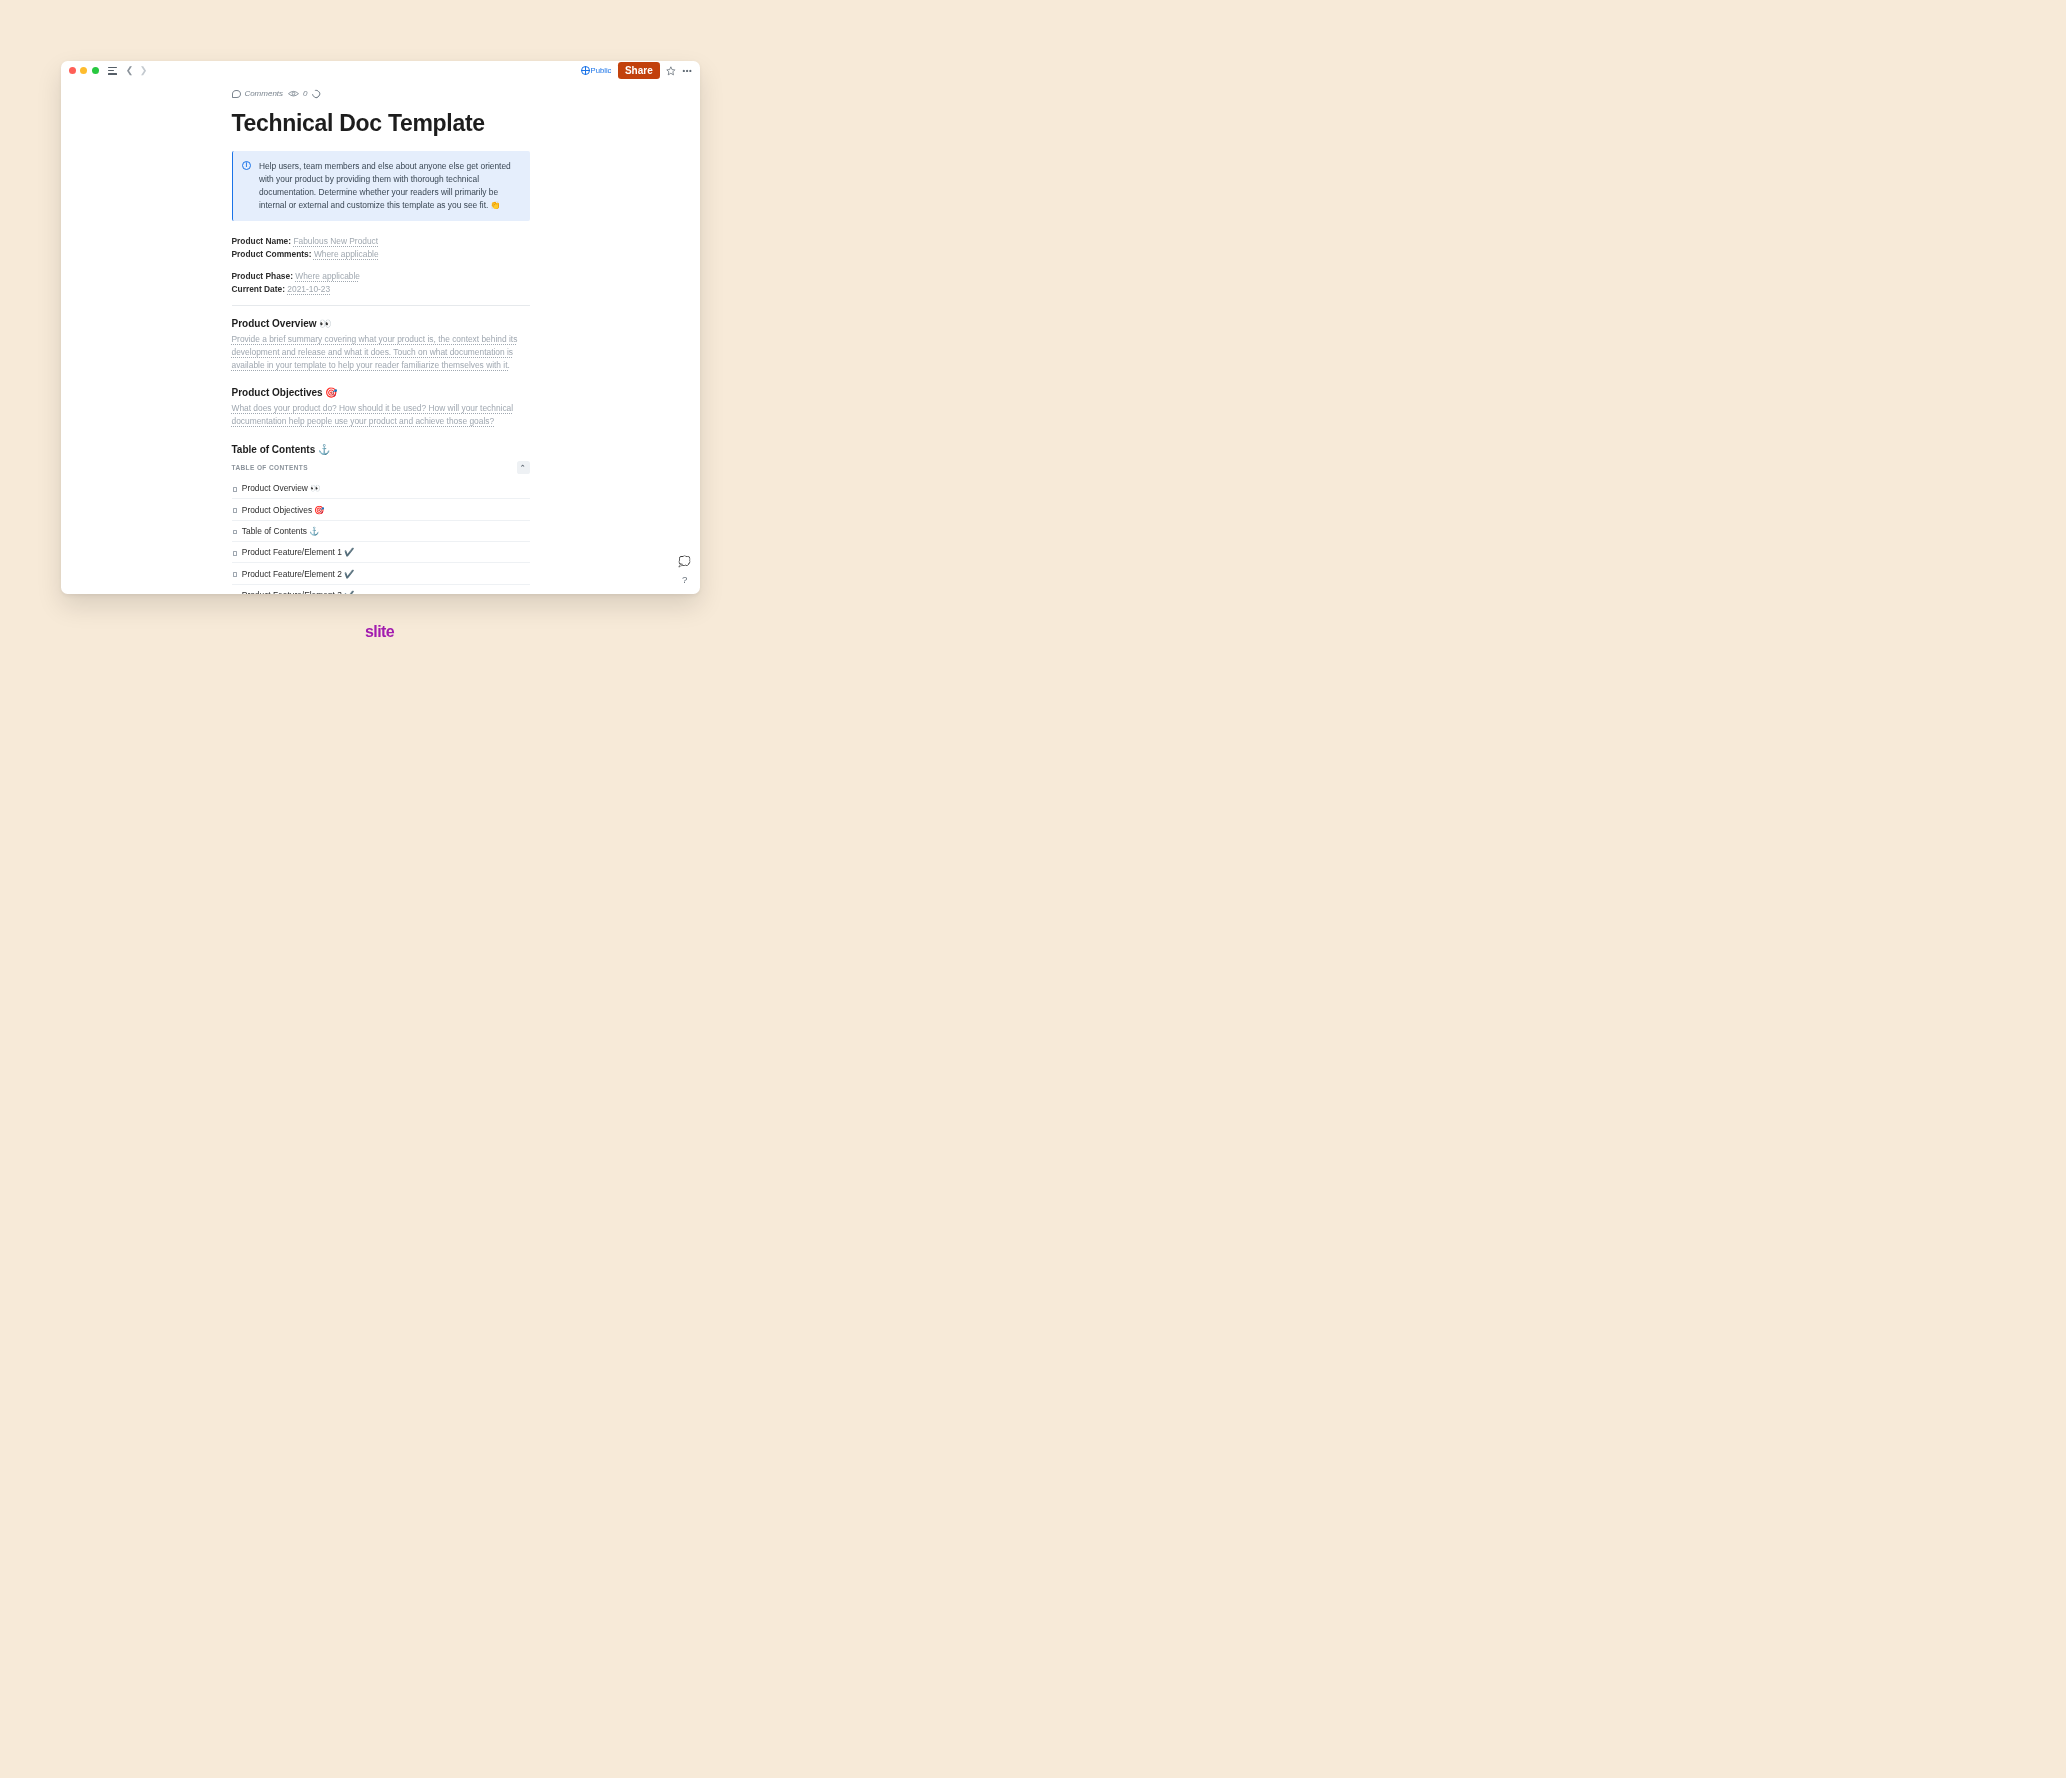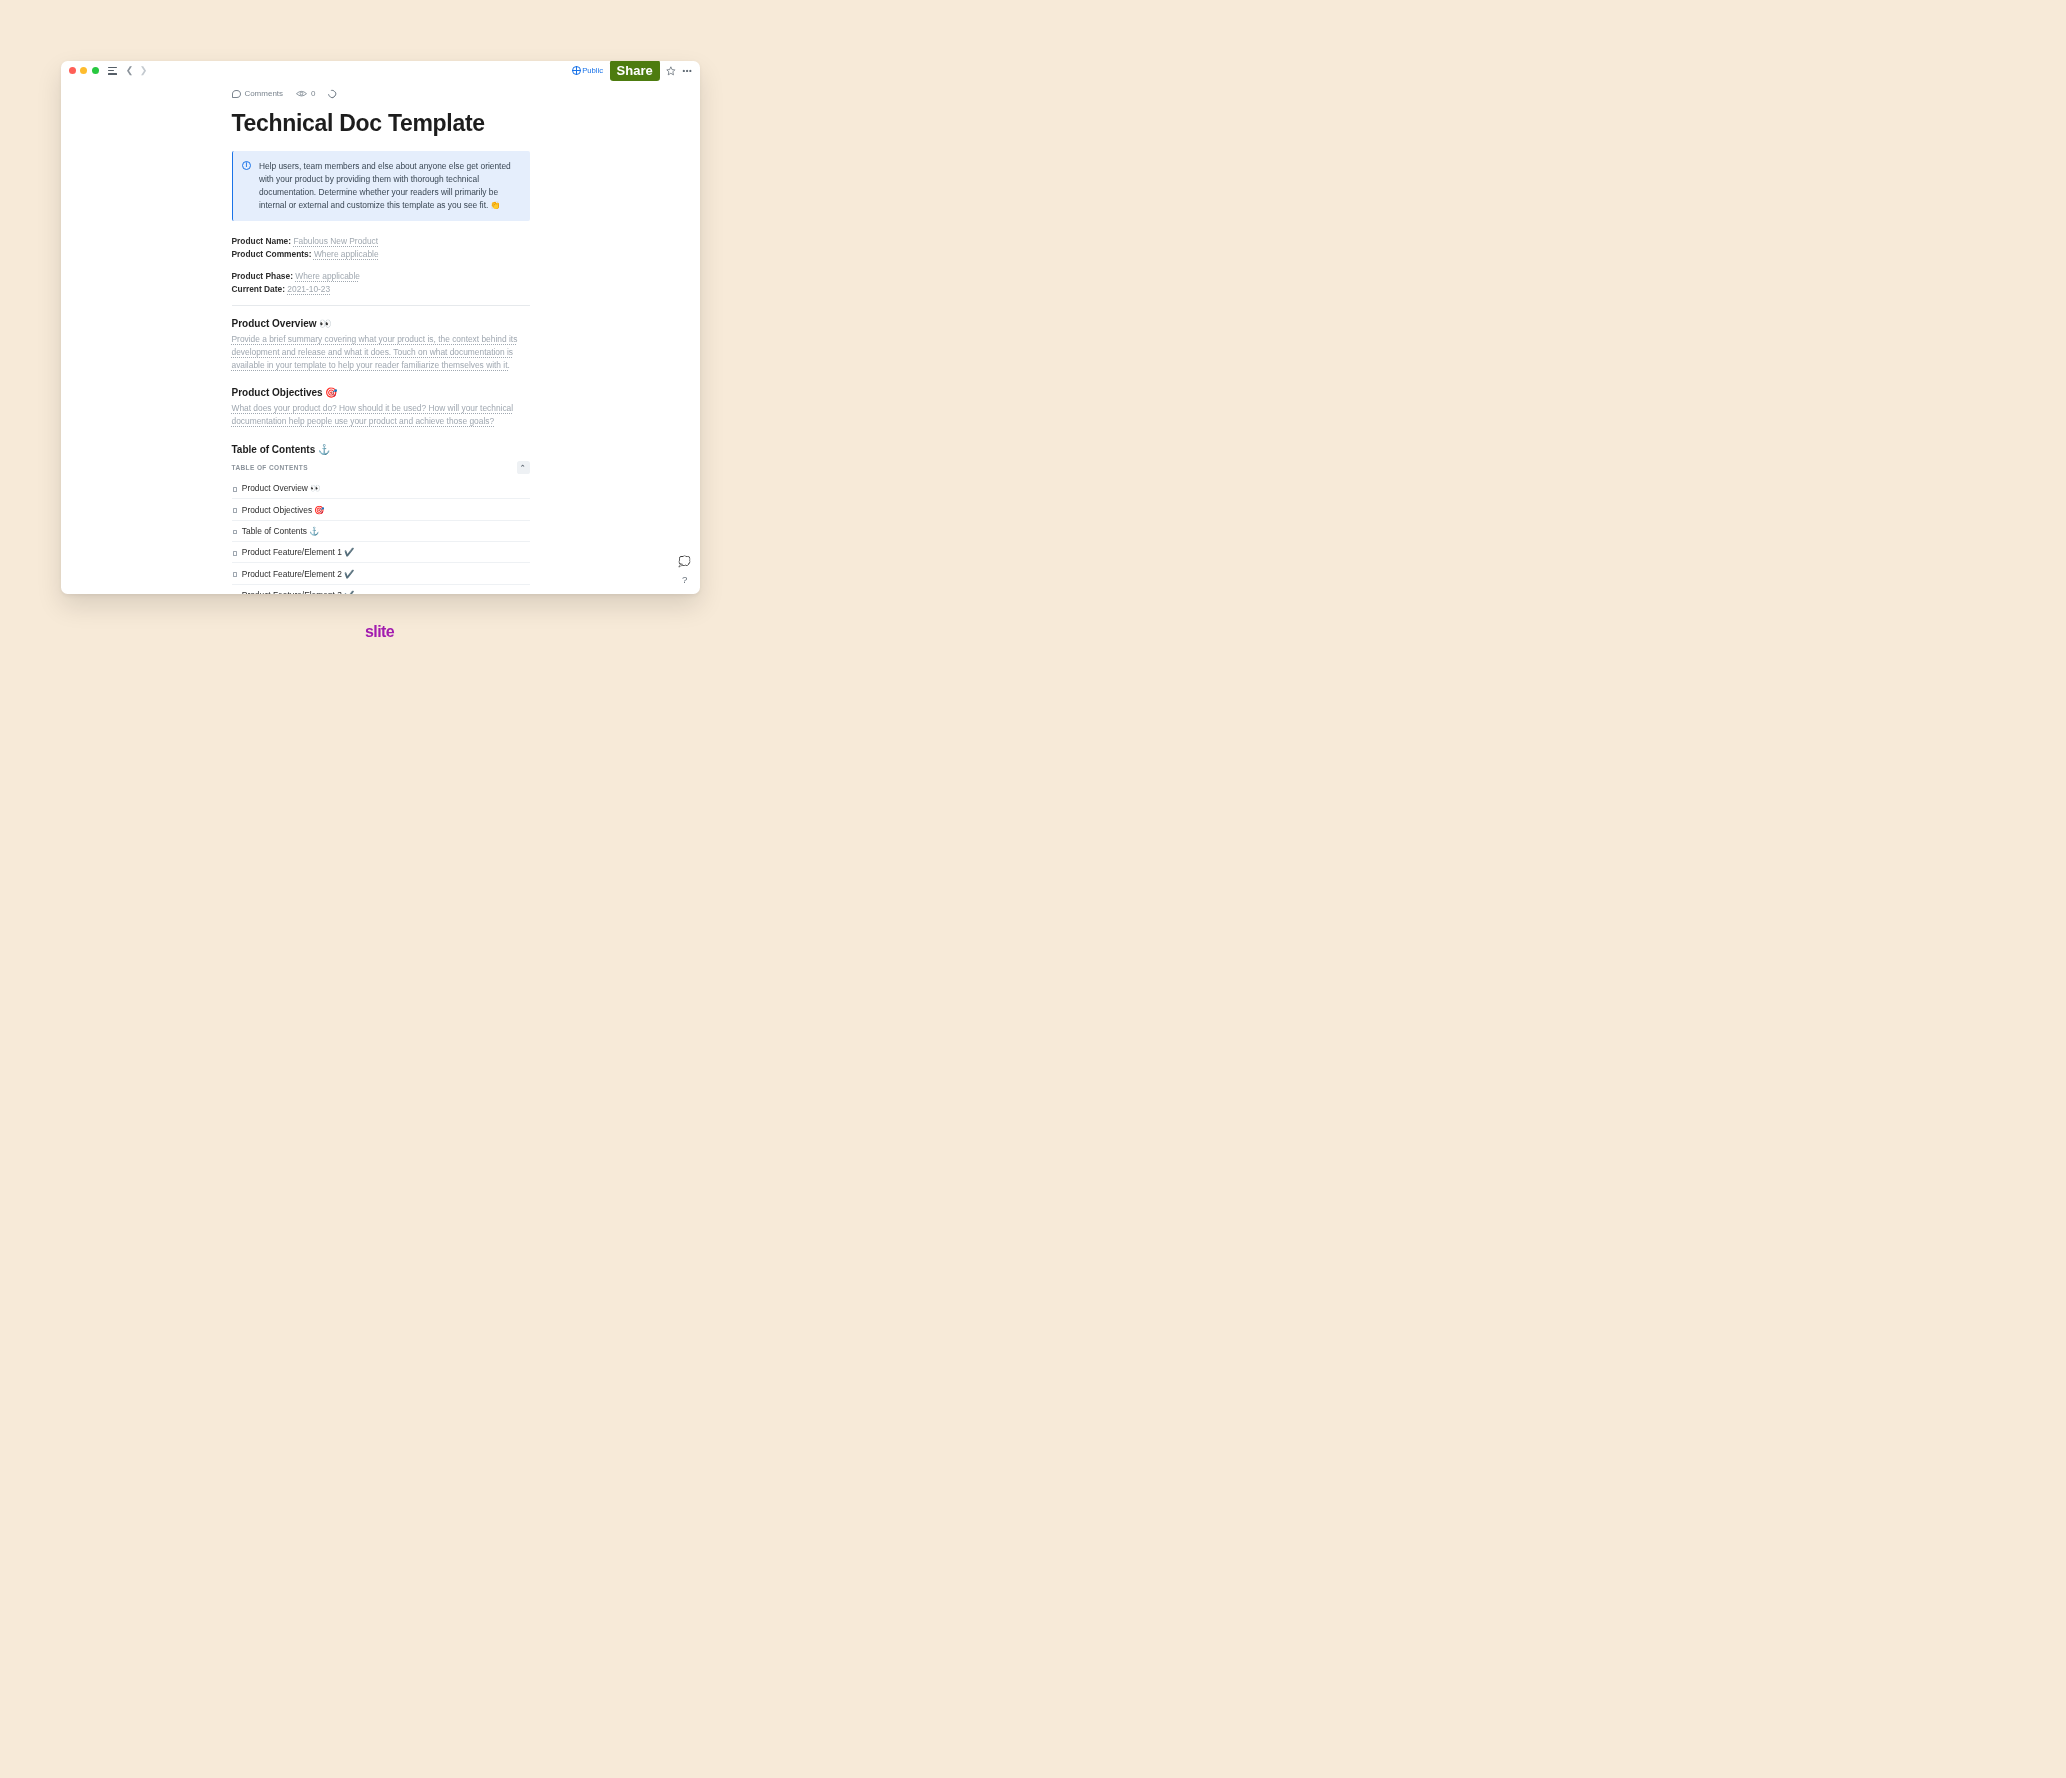--- a/index.html
+++ b/index.html
@@ -53,34 +53,35 @@
     width: 9px; height: 9px; border: 1px solid #1a73e8; border-radius: 50%;
     position: relative;
   }
   .globe-icon::before {
     content: ""; position: absolute; left: 3.2px; top: -1px; width: 1px; height: 9px; background: #1a73e8;
   }
   .globe-icon::after {
     content: ""; position: absolute; top: 3.2px; left: -1px; height: 1px; width: 9px; background: #1a73e8;
   }
   .share-btn {
-    background: #4d7c0f; color: #fff; font-size: 13px; font-weight: 600;
+    background: #c2410c; color: #fff; font-size: 10px; font-weight: 600;
     padding: 3.2px 7px; border-radius: 3.2px; border: none; cursor: pointer;
   }
   .star-icon { width: 9.7px; height: 9.7px; color: #5c6670; }
   .more-icon { color: #5c6670; letter-spacing: 0.6px; font-weight: bold; font-size: 7.7px; }
   .doc {
     width: 298px;
     margin: 9px auto 0;
     position: relative;
   }
   .meta-row {
-    display: flex; align-items: center; gap: 13px;
+    display: flex; align-items: center; gap: 5px;
     color: #7b858f; font-size: 8px; font-weight: 500;
     margin-bottom: 11.6px;
+    font-style: italic;
   }
   .meta-item { display: flex; align-items: center; gap: 3.9px; }
   .comment-icon {
     width: 9px; height: 8.4px; border: 1px solid #7b858f; border-radius: 50% 50% 50% 10%;
     position: relative;
   }
   .eye-icon { width: 11px; }
   .refresh-icon {
     width: 8.4px; height: 8.4px; border: 1px solid #7b858f; border-radius: 50%;
     border-left-color: transparent; transform: rotate(40deg);

